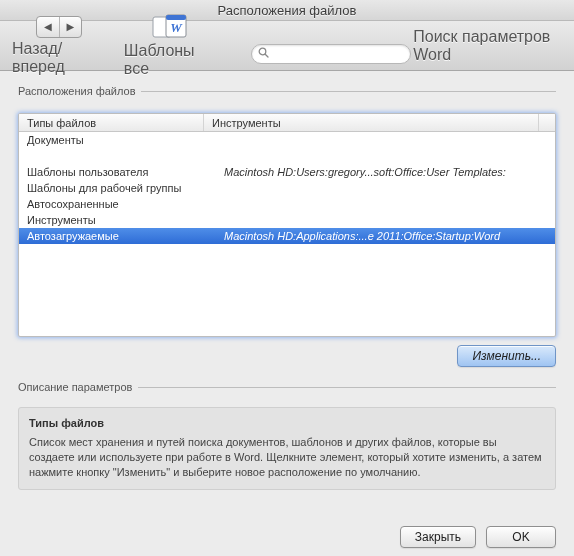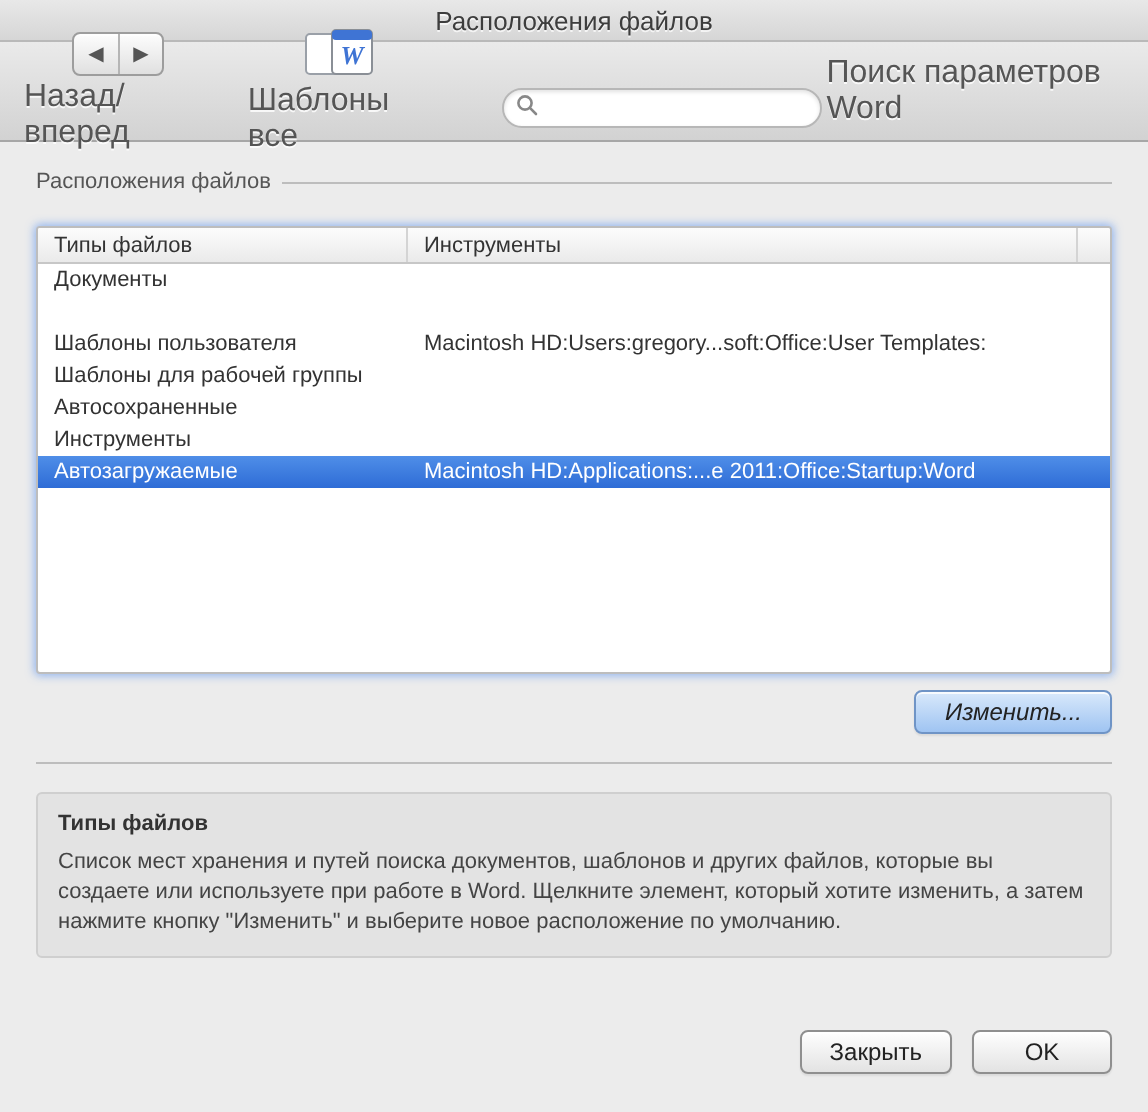--- a/index.html
+++ b/index.html
@@ -109,24 +109,25 @@
     padding: 2px 8px;
     display:flex; align-items:center;
   }
   .col-type { width: 185px; border-right: 1px solid #d4d4d4; }
   .col-loc  { flex: 1; border-right: 1px solid #d4d4d4; }
   .col-end  { width: 12px; }
   .tbody { flex:1; overflow:auto; font-size:11px; }
   .row {
     display:flex; height:16px; line-height:16px;
     padding: 0;
+    gap: 12px;
   }
   .row .cell { padding: 0 8px; white-space:nowrap; overflow:hidden; text-overflow:ellipsis; }
   .row .c1 { width:185px; }
-  .row .c2 { flex:1; }
+  .row .c2 { flex:1;font-style:italic; }
   .row.selected {
     background: linear-gradient(#4f8ee8,#2e6cd6);
     color:#fff;
   }
   .button-row { display:flex; justify-content:flex-end; margin-top:8px;font-style:italic; }
   .aqua-btn {
     height: 22px;
     padding: 0 14px;
     font-size: 12px;
     border: 1px solid #8f8f8f;
@@ -244,20 +245,21 @@
           </div>
         </div>
     </div>
 
     <div class="button-row">
       <div class="aqua-btn primary">Изменить...</div>
     </div>
   </fieldset>
 
   <fieldset>
+    <legend>Описание параметров</legend>
     <div class="desc-box">
       <div class="desc-title">Типы файлов</div>
       <div>Список мест хранения и путей поиска документов, шаблонов и других файлов, которые вы создаете или используете при работе в Word. Щелкните элемент, который хотите изменить, а затем нажмите кнопку "Изменить" и выберите новое расположение по умолчанию.</div>
     </div>
   </fieldset>
 </div>
 
 <div class="footer-buttons">
   <div class="aqua-btn">Закрыть</div>
   <div class="aqua-btn">OK</div>

